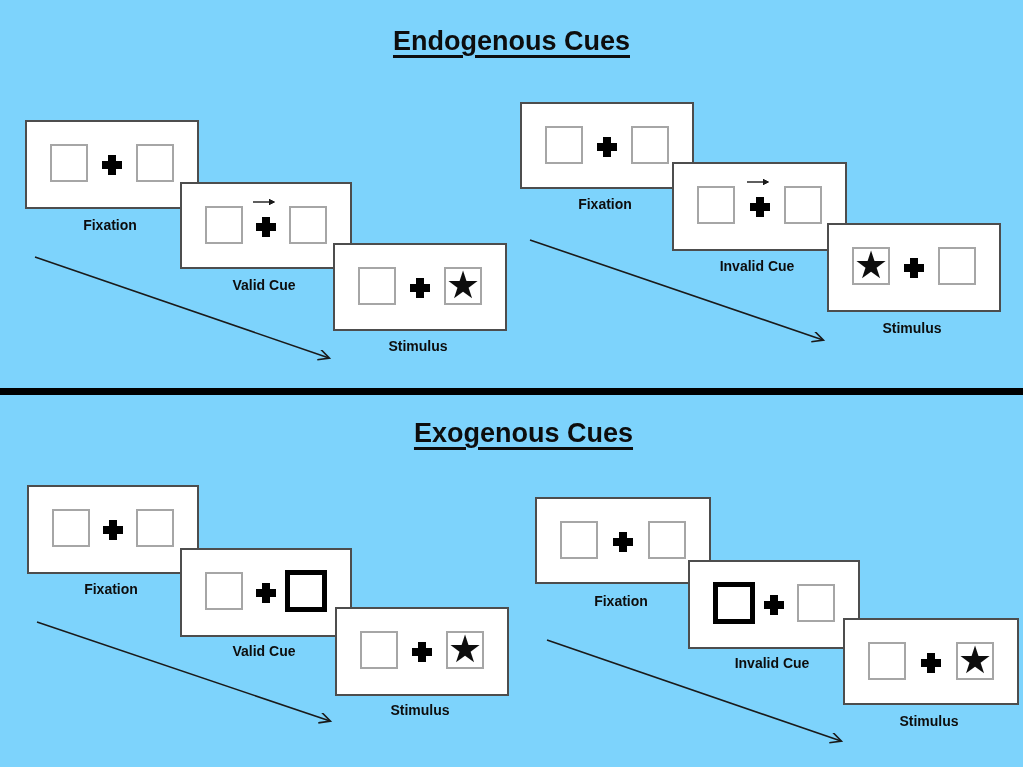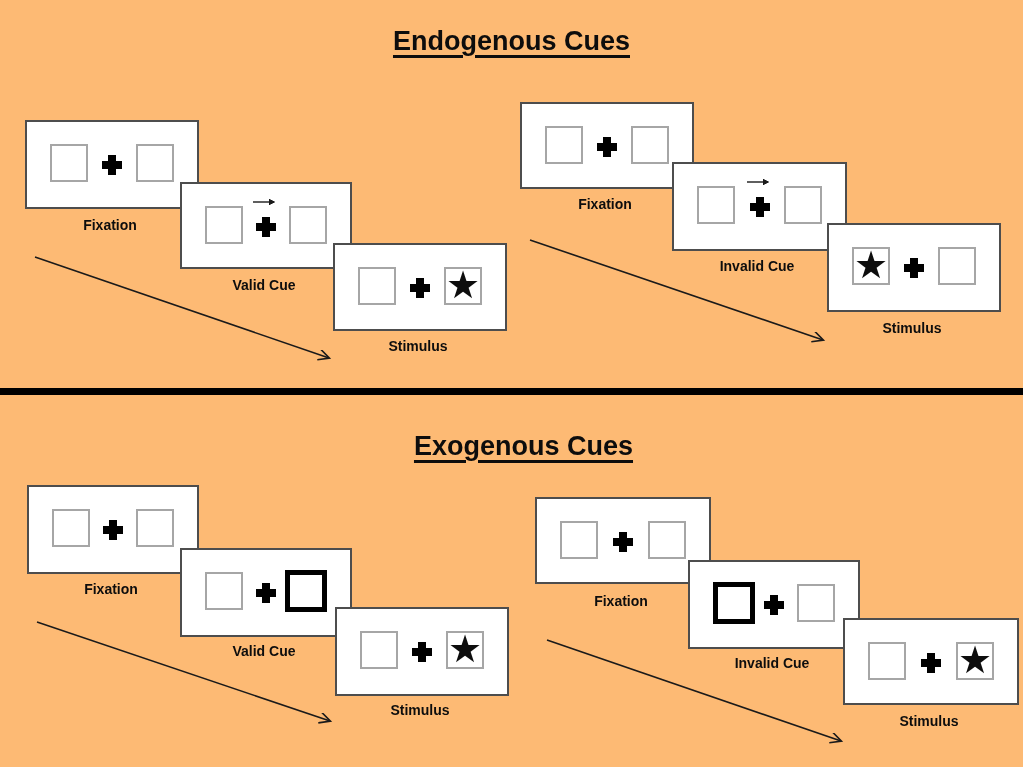--- a/index.html
+++ b/index.html
@@ -2,21 +2,21 @@
 <html><head>
 <meta charset="utf-8">
 <style>
   * { margin: 0; padding: 0; box-sizing: content-box; }
   html, body { background: #ffffff; }
   body { font-family: "Liberation Sans", sans-serif; color: #000000; }
   #canvas {
     position: relative;
     width: 1023px;
     height: 767px;
-    background: #fdba74;
+    background: #7dd3fc;
     overflow: hidden;
   }
   .section-title {
     position: absolute;
     left: 0; right: 0;
     text-align: center;
     font-size: 27px;
     font-weight: bold;
     color: #0d0d0d;
     text-decoration: underline;
@@ -181,21 +181,21 @@
 
       <svg class="seq-arrow" style="left:525px;top:233px;" width="310" height="117">
         <line x1="5" y1="7" x2="298" y2="107" stroke-width="1.6" marker-end="url(#ah-big)"></line>
       </svg>
     </div>
   </div>
 
   <div class="divider" style="top:388px;"></div>
 
   <div>
-    <div class="section-title" style="top:431px;padding-left:24px;">Exogenous Cues</div>
+    <div class="section-title" style="top:418px;padding-left:24px;">Exogenous Cues</div>
 
     <div>
       <div class="panel" style="left:27px;top:485px;width:168px;height:85px;z-index:1;">
         <div class="sq left"></div>
         <div class="plus"></div>
         <div class="sq right"></div>
       </div>
       <div class="plabel" style="left:111px;top:581px;">Fixation</div>
 
       <div class="panel" style="left:180px;top:548px;width:168px;height:85px;z-index:2;">

